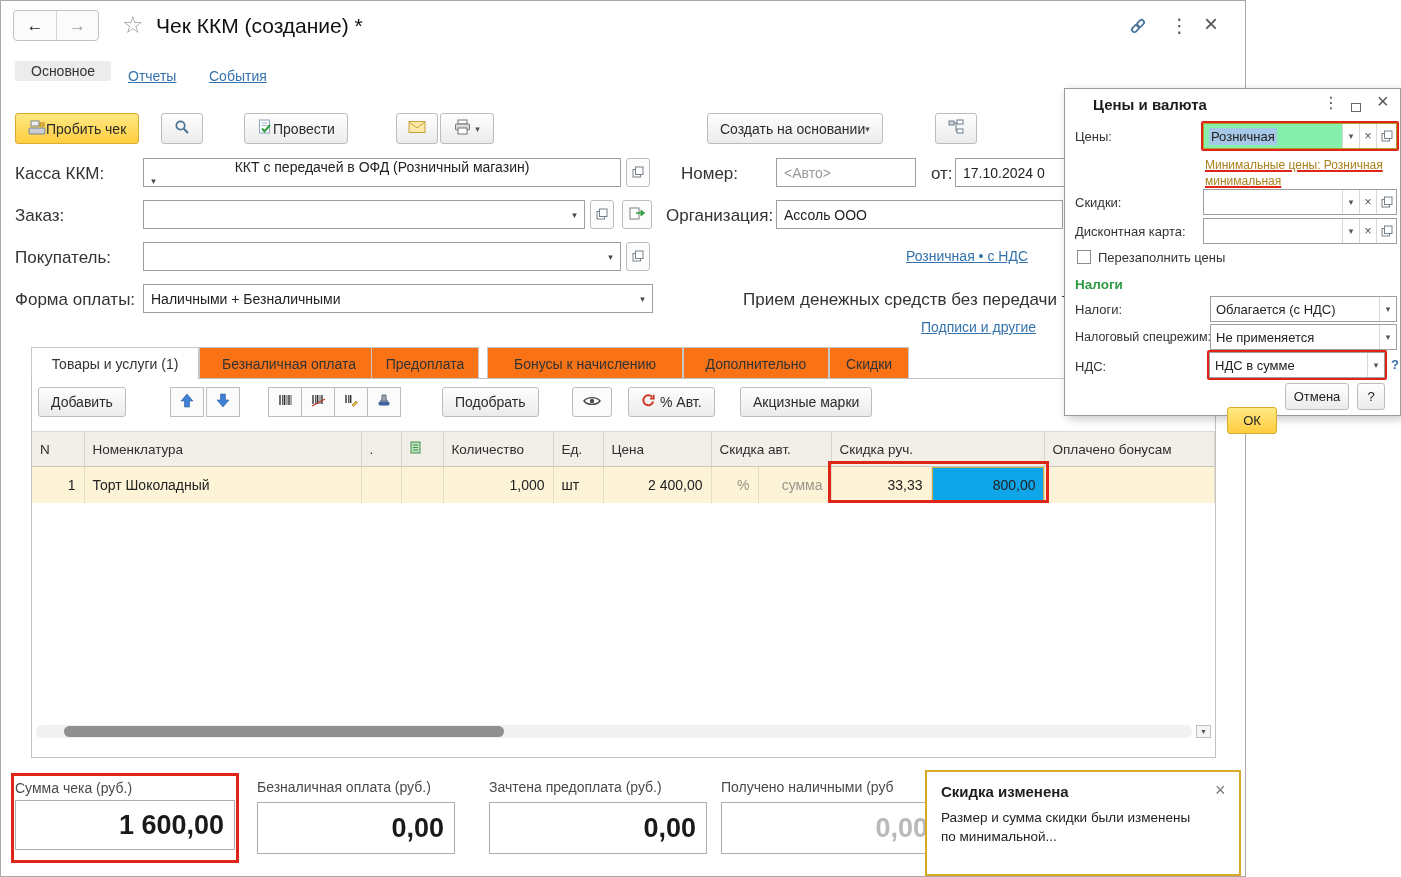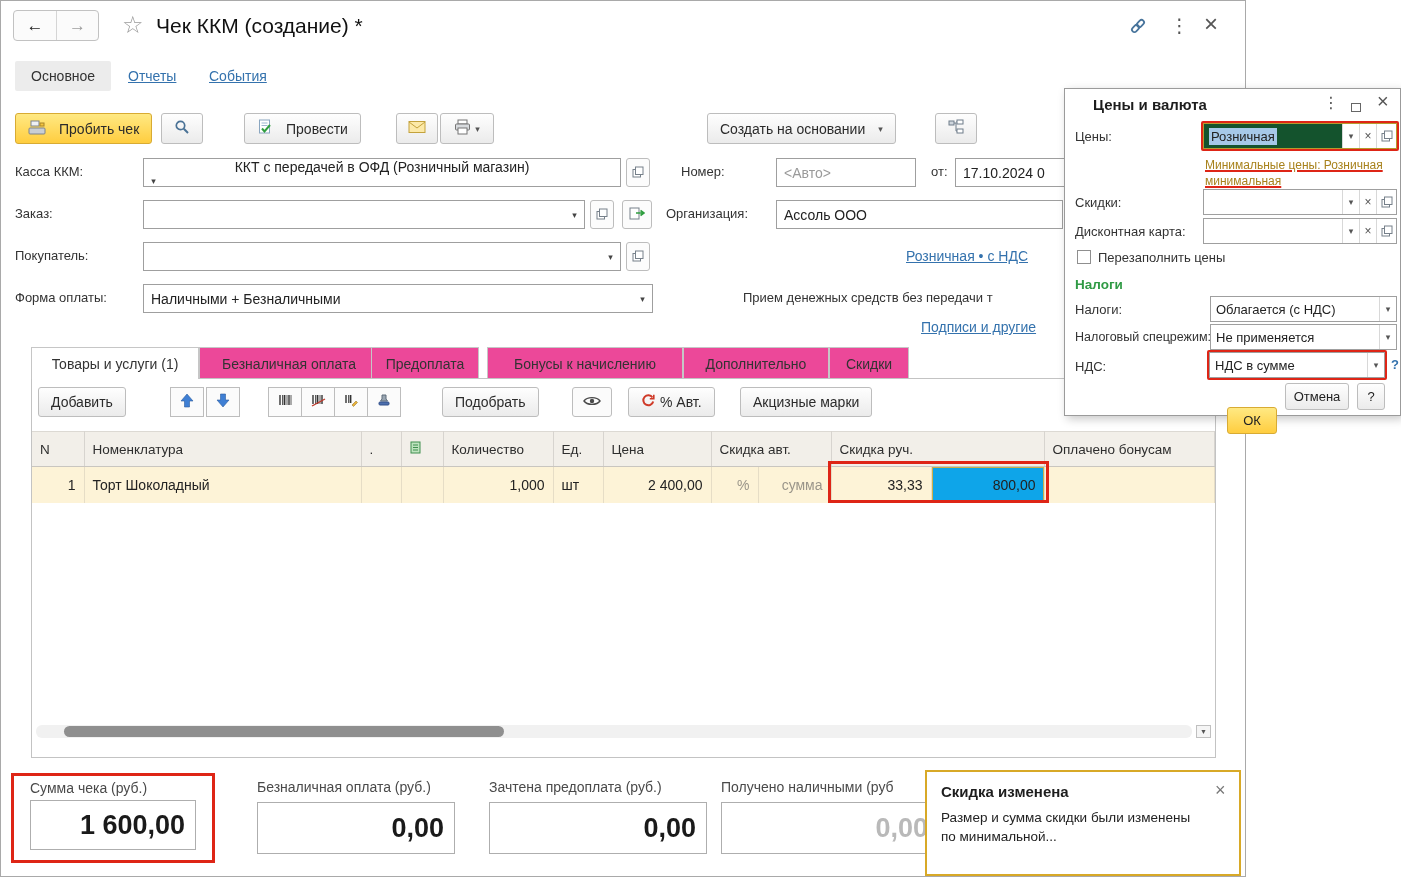--- a/index.html
+++ b/index.html
@@ -13,37 +13,37 @@
   .navbtn { width: 42px; height: 29px; display: flex; align-items: center; justify-content: center; font-size: 17px; color: #222; cursor: pointer; }
   .navbtn + .navbtn { border-left: 1px solid #d5d5d5; }
   .navbtn.dim { color: #9d9d9d; }
   .star { font-size: 24px; color: #9a9a9a; cursor: pointer; }
   .title { font-size: 21px; color: #111; white-space: nowrap; }
   .hicon { color: #5c6a76; cursor: pointer; }
   .kebab { font-size: 19px; color: #555; cursor: pointer; }
   .xclose { font-size: 24px; color: #555; cursor: pointer; line-height: 1; }
 
   .link { color: #3472ad; text-decoration: underline; font-size: 14px; cursor: pointer; white-space: nowrap; }
-  .navtab { background: #ececec; border-radius: 2px; height: 30px; display: inline-flex; align-items: center; padding: 0 16px; font-size: 14px; color: #333; cursor: pointer; }
-
-  
-  .btn { display: inline-flex; align-items: center; gap: 13px; height: 31px; padding: 0 12px; border: 1px solid #bdbdbd; border-radius: 3px; background: linear-gradient(#fefefe, #ebebeb); font-size: 14px; color: #2b2b2b; white-space: nowrap; cursor: pointer; }
+  .navtab { background: #ececec; border-radius: 2px; height: 20px; display: inline-flex; align-items: center; padding: 0 16px; font-size: 14px; color: #333; cursor: pointer; }
+
+  
+  .btn { display: inline-flex; align-items: center; gap: 0; height: 31px; padding: 0 12px; border: 1px solid #bdbdbd; border-radius: 3px; background: linear-gradient(#fefefe, #ebebeb); font-size: 14px; color: #2b2b2b; white-space: nowrap; cursor: pointer; }
   .btn-yellow { background: linear-gradient(#ffe983, #ffcd3f); border-color: #d8ab33; }
   .caret { font-size: 9px; color: #555; }
   .mini { position: absolute; width: 24px; height: 29px; border: 1px solid #bdbdbd; border-radius: 3px; background: #fcfcfc; display: flex; align-items: center; justify-content: center; cursor: pointer; }
 
   
-  .lbl { position: absolute; font-size: 13px; color: #333; white-space: nowrap; }
+  .lbl { position: absolute; font-size: 17px; color: #333; white-space: nowrap; }
   .field { position: absolute; display: flex; align-items: center; height: 29px; border: 1px solid #9f9f9f; background: #fff; font-size: 14px; color: #222; cursor: text; }
   .field .txt { flex: 1; padding: 0 7px; white-space: nowrap; overflow: hidden; }
   .field .ph { color: #9a9a9a; }
   .dd { width: 19px; align-self: stretch; display: flex; align-items: center; justify-content: center; color: #444; font-size: 9px; cursor: pointer; }
 
   
-  .dtab { position: absolute; top: 346px; height: 34px; display: flex; align-items: center; justify-content: center; font-size: 14px; color: #333; background: #ec4899; border: 1px solid #c6c6c6; cursor: pointer; white-space: nowrap; }
+  .dtab { position: absolute; top: 346px; height: 34px; display: flex; align-items: center; justify-content: center; font-size: 14px; color: #333; background: #f97316; border: 1px solid #c6c6c6; cursor: pointer; white-space: nowrap; }
   .dtab.active { background: #fff; border-bottom: none; height: 32px; z-index: 3; font-weight: 400; }
   .panel { position: absolute; left: 30px; top: 377px; width: 1185px; height: 380px; border: 1px solid #c3c3c3; background: #fff; z-index: 1; overflow: hidden; }
   .iconbtn { width: 34px; height: 30px; border: 1px solid #bdbdbd; background: #fbfbfb; display: inline-flex; align-items: center; justify-content: center; cursor: pointer; }
   .iconrow { position: absolute; display: flex; }
   .iconrow .iconbtn + .iconbtn { margin-left: -1px; }
 
   table.grid { border-collapse: collapse; table-layout: fixed; width: 1182px; }
   .grid th { background: #f2efe9; border-right: 1px solid #d7d4cf; border-bottom: 1px solid #c9c6c0; border-top: 1px solid #dcd9d3; font-weight: 400; font-size: 13.5px; color: #2e2e2e; height: 35px; padding: 0 8px; text-align: left; white-space: nowrap; overflow: hidden; cursor: pointer; }
   .grid td { height: 36px; padding: 0 8px; font-size: 14px; color: #222; background: #fdf3d7; border-right: 1px solid #e6ddc6; white-space: nowrap; overflow: hidden; cursor: pointer; }
   .grid td.r { text-align: right; }
@@ -361,21 +361,21 @@
       <div class="hscroll-track">
         <div class="hscroll-thumb"></div>
       </div>
       <div class="vbtn">
           <span>▼</span>
         </div>
     </div>
 
     <div class="red-box" style="left:827px; top:460px; width:221px; height:42px;"></div>
 
-    <div class="abs" style="left:10px; top:772px; width:204px; height:90px; border:3px solid #de2516; background:#fff; padding:4px 16px; z-index:6;">
+    <div class="abs" style="left:10px; top:772px; width:228px; height:90px; border:3px solid #de2516; background:#fff; padding:4px 1px; z-index:6;">
       <div class="total-label">Сумма чека (руб.)</div>
       <div class="total-field" style="margin-top:4px; height:50px;">1 600,00</div>
     </div>
     <div class="abs" style="left:256px; top:778px; width:198px;">
       <div class="total-label">Безналичная оплата (руб.)</div>
       <div class="total-field">0,00</div>
     </div>
     <div class="abs" style="left:488px; top:778px; width:218px;">
       <div class="total-label">Зачтена предоплата (руб.)</div>
       <div class="total-field">0,00</div>
@@ -388,21 +388,21 @@
 
   <div class="dialog">
     <div class="dlg-title">Цены и валюта</div>
     <div class="abs kebab" style="left:258px; top:4px; font-size:16px;">⋮</div>
     <div class="abs" style="left:286px; top:9px;"><span class="maxbox"></span></div>
     <div class="abs xclose" style="left:312px; top:2px; font-size:20px;">×</div>
 
     <div class="dlg-lbl" style="left:10px; top:40px;">Цены:</div>
     <div class="redwrap" style="left:136px; top:32px; width:198px; height:30px;">
       <div class="fgroup" style="position:static; height:26px; border:1px solid #b59a2e;">
-        <div class="ftxt" style="background:#14532d;">
+        <div class="ftxt" style="background:#86efac;">
           <span style="background:#a6c8e8; padding:1px 2px;">Розничная</span>
         </div>
         <div class="sq">▾</div>
         <div class="sq" style="font-size:12px;">×</div>
         <div class="sq" style="width:20px;">
             <svg width="12" height="12" viewBox="0 0 12 12">
               <rect x="1" y="3.5" width="7.5" height="7.5" fill="#fff" stroke="#76808a"></rect>
               <rect x="3.5" y="1" width="7.5" height="7.5" fill="#fff" stroke="#76808a"></rect>
             </svg>
           </div>

